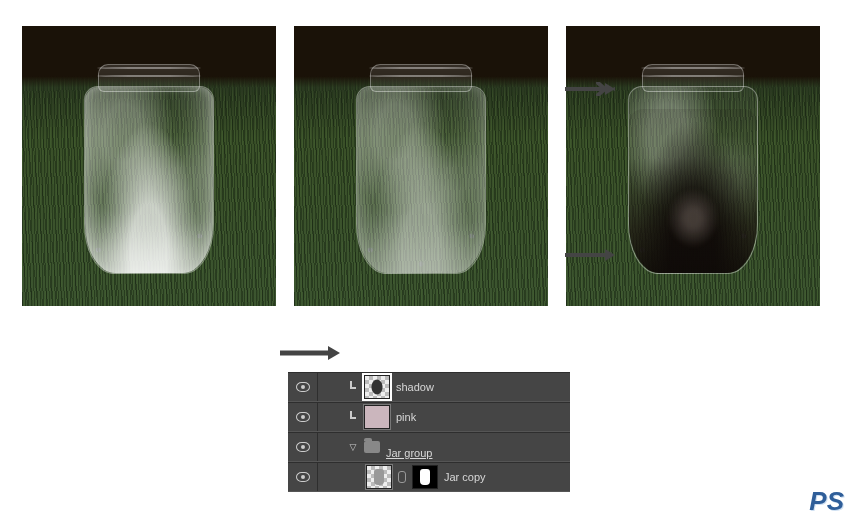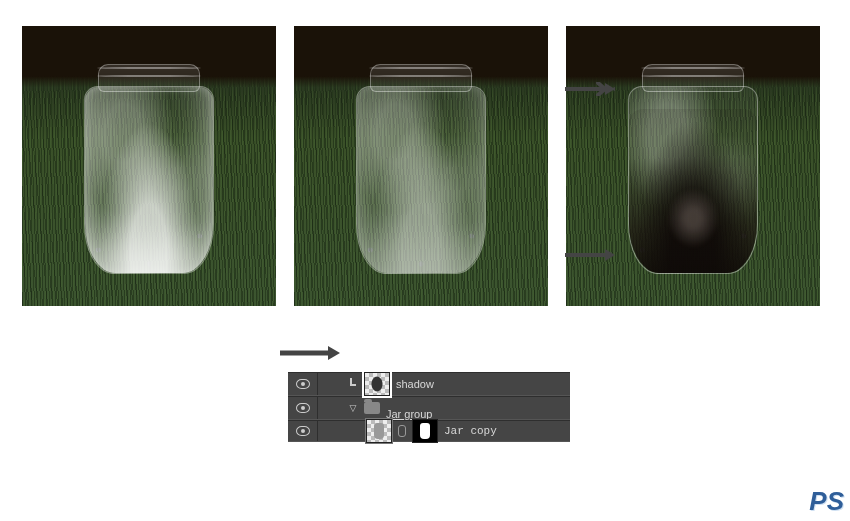--- a/index.html
+++ b/index.html
@@ -127,27 +127,27 @@
     left: 288px;
     top: 372px;
     width: 282px;
     background: #454545;
     color: #d7d7d7;
     font-size: 11px;
   }
   .layer-row {
     display: flex;
     align-items: center;
-    height: 24px;
+    height: 30px;
     border-top: 1px solid #2e2e2e;
     border-bottom: 1px solid #555;
     padding-right: 8px;
     gap: 6px;
   }
-  .layer-row.sub { padding-left: 0; height: 22px; font-family: Liberation Mono, monospace; }
+  .layer-row.sub { padding-left: 0; height: 30px; }
   .vis-col {
     width: 30px;
     height: 100%;
     display:flex;
     align-items:center;
     justify-content:center;
     border-right: 1px solid #2e2e2e;
     flex-shrink:0;
   }
   .eye-icon {
@@ -332,20 +332,29 @@
     <span class="indent"></span>
     <span class="clip-icon"></span>
     <span class="thumb thumb-shadow selected"></span>
     <span class="layer-name">shadow</span>
   </div>
   <div class="layer-row">
     <div class="vis-col">
         <span class="eye-icon"></span>
       </div>
     <span class="indent"></span>
+    <span class="clip-icon"></span>
+    <span class="thumb thumb-pink"></span>
+    <span class="layer-name">pink</span>
+  </div>
+  <div class="layer-row">
+    <div class="vis-col">
+        <span class="eye-icon"></span>
+      </div>
+    <span class="indent"></span>
     <span class="disclosure">▽</span>
     <span class="folder"></span>
     <span class="layer-name underlined">Jar group</span>
   </div>
   <div class="layer-row sub">
     <div class="vis-col">
         <span class="eye-icon"></span>
       </div>
     <span class="indent double"></span>
     <span class="thumb thumb-jar"></span>

